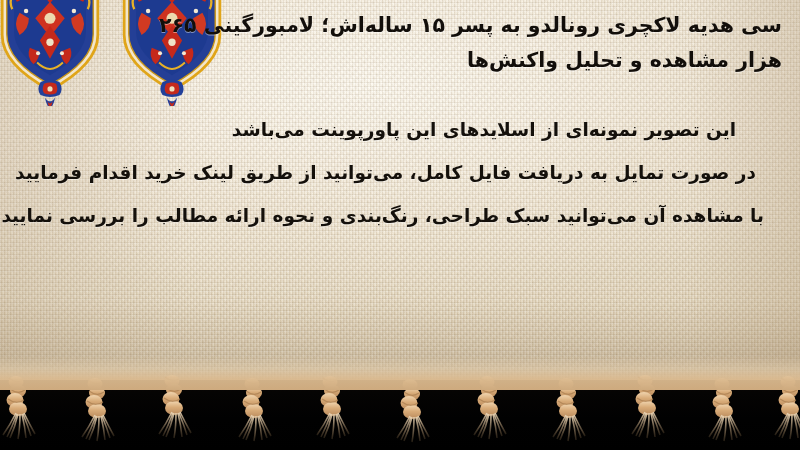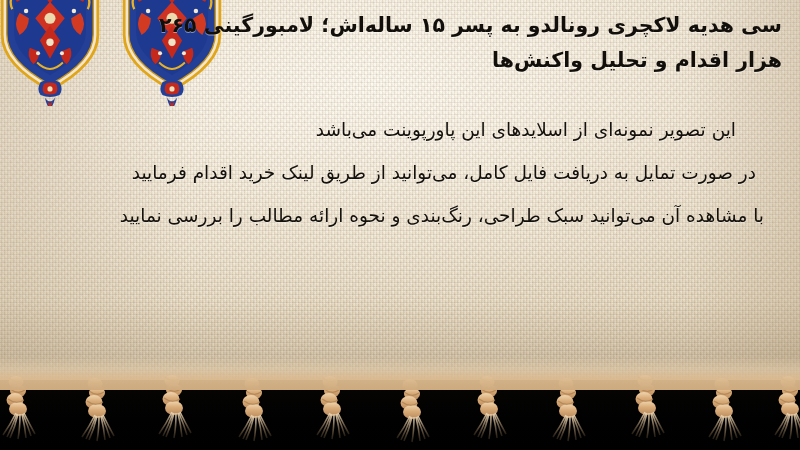--- a/index.html
+++ b/index.html
@@ -104,21 +104,21 @@
   }
   .headline .ln2 { display: block; }
   .body-block {
     position: absolute;
     right: 28px;
     top: 108px;
     width: 756px;
     text-align: right;
     color: #14100b;
     font-size: 18.5px;
-    font-weight: normal;
+    font-weight: bold;
     line-height: 2.33;
     text-shadow: 0 1px 0 rgba(255,255,255,0.40);
   }
   .body-block .bline { display: block; white-space: nowrap; }
   .bline.l1 { padding-right: 36px; }
   .bline.l2 { padding-right: 8px; }
   .bline.l3 { padding-right: 16px; }
 
   
   .dark-band {
@@ -214,21 +214,21 @@
       <use href="#medallion" x="0" y="0" transform="translate(56,66) scale(0.92)"></use>
       <use href="#medallion" x="0" y="0" transform="translate(178,66) scale(0.92)"></use>
       <use href="#pendant" transform="translate(56,126) scale(0.86)"></use>
       <use href="#pendant" transform="translate(178,126) scale(0.86)"></use>
     </svg>
   </div>
 
   <div class="text-layer">
     <div class="headline">
       <span class="ln1">سی هدیه لاکچری رونالدو به پسر ۱۵ ساله‌اش؛ لامبورگینی ۲۶۵</span>
-      <span class="ln2">هزار اقدام و تحلیل واکنش‌ها</span>
+      <span class="ln2">هزار مشاهده و تحلیل واکنش‌ها</span>
     </div>
 
     <div class="body-block">
       <span class="bline l1">این تصویر نمونه‌ای از اسلایدهای این پاورپوینت می‌باشد</span>
       <span class="bline l3">در صورت تمایل به دریافت فایل کامل، می‌توانید از طریق لینک خرید اقدام فرمایید</span>
       <span class="bline l2">با مشاهده آن می‌توانید سبک طراحی، رنگ‌بندی و نحوه ارائه مطالب را بررسی نمایید</span>
     </div>
   </div>
 
   <div class="dark-band"></div>

